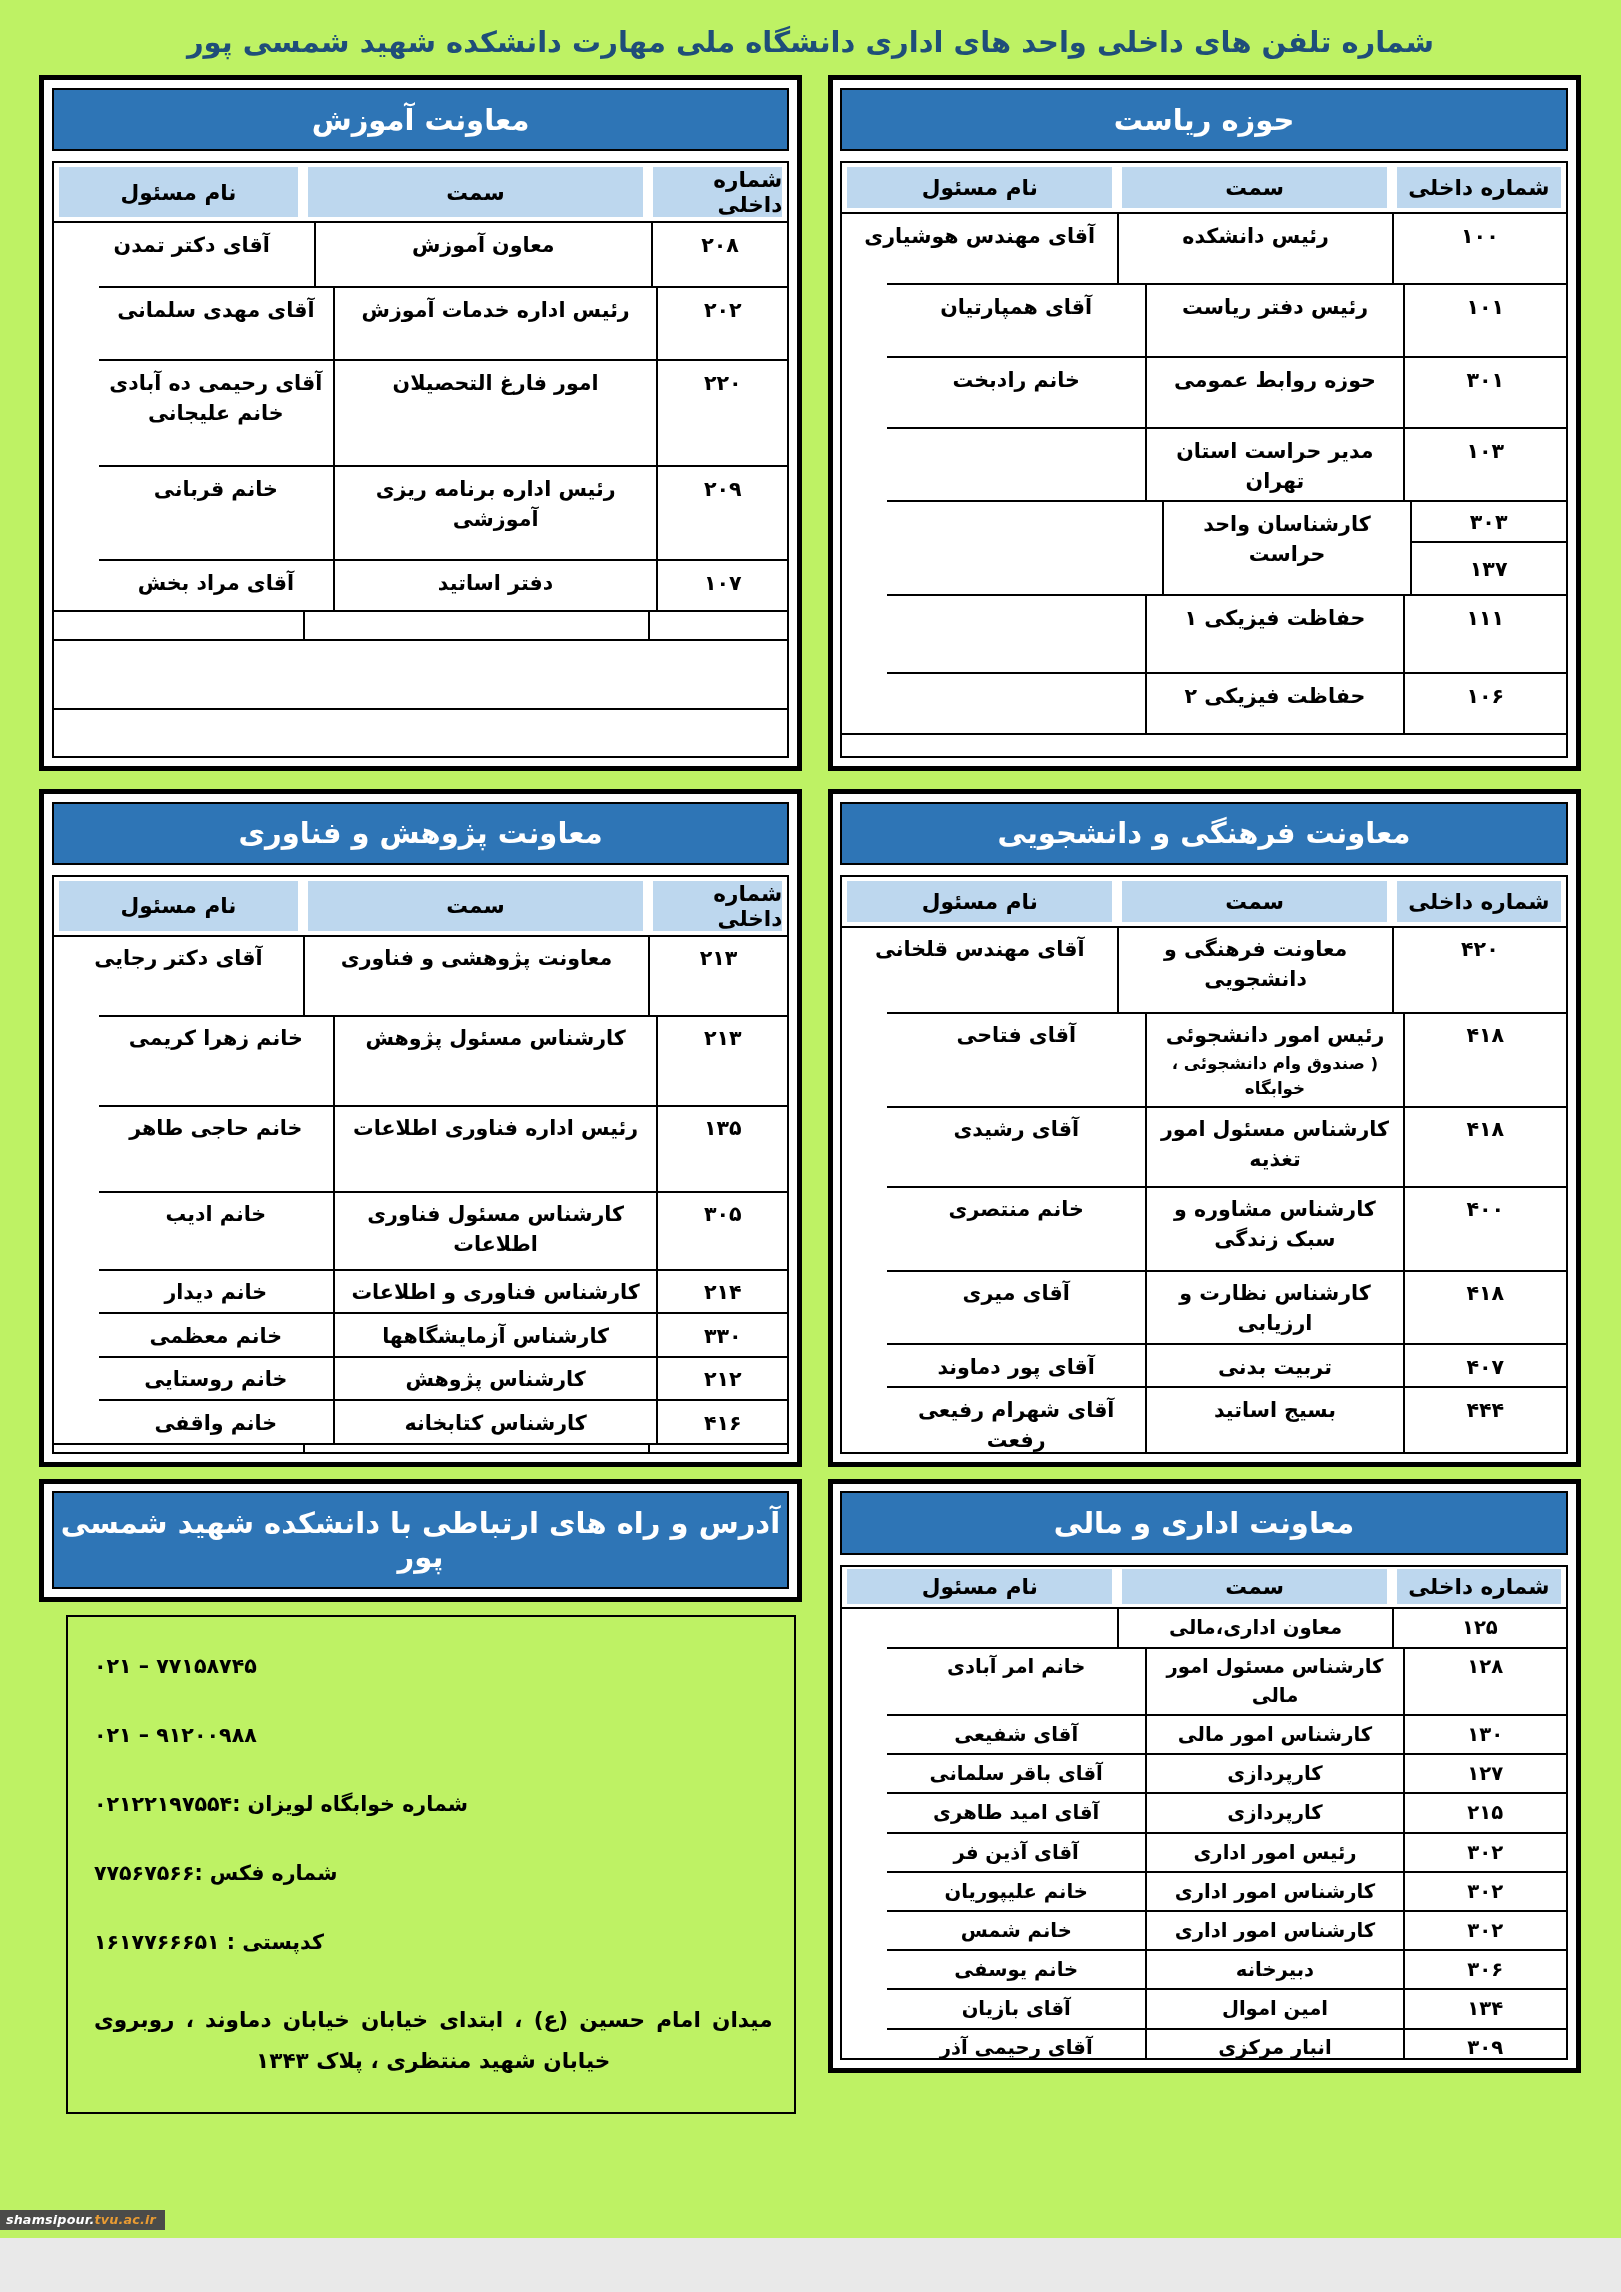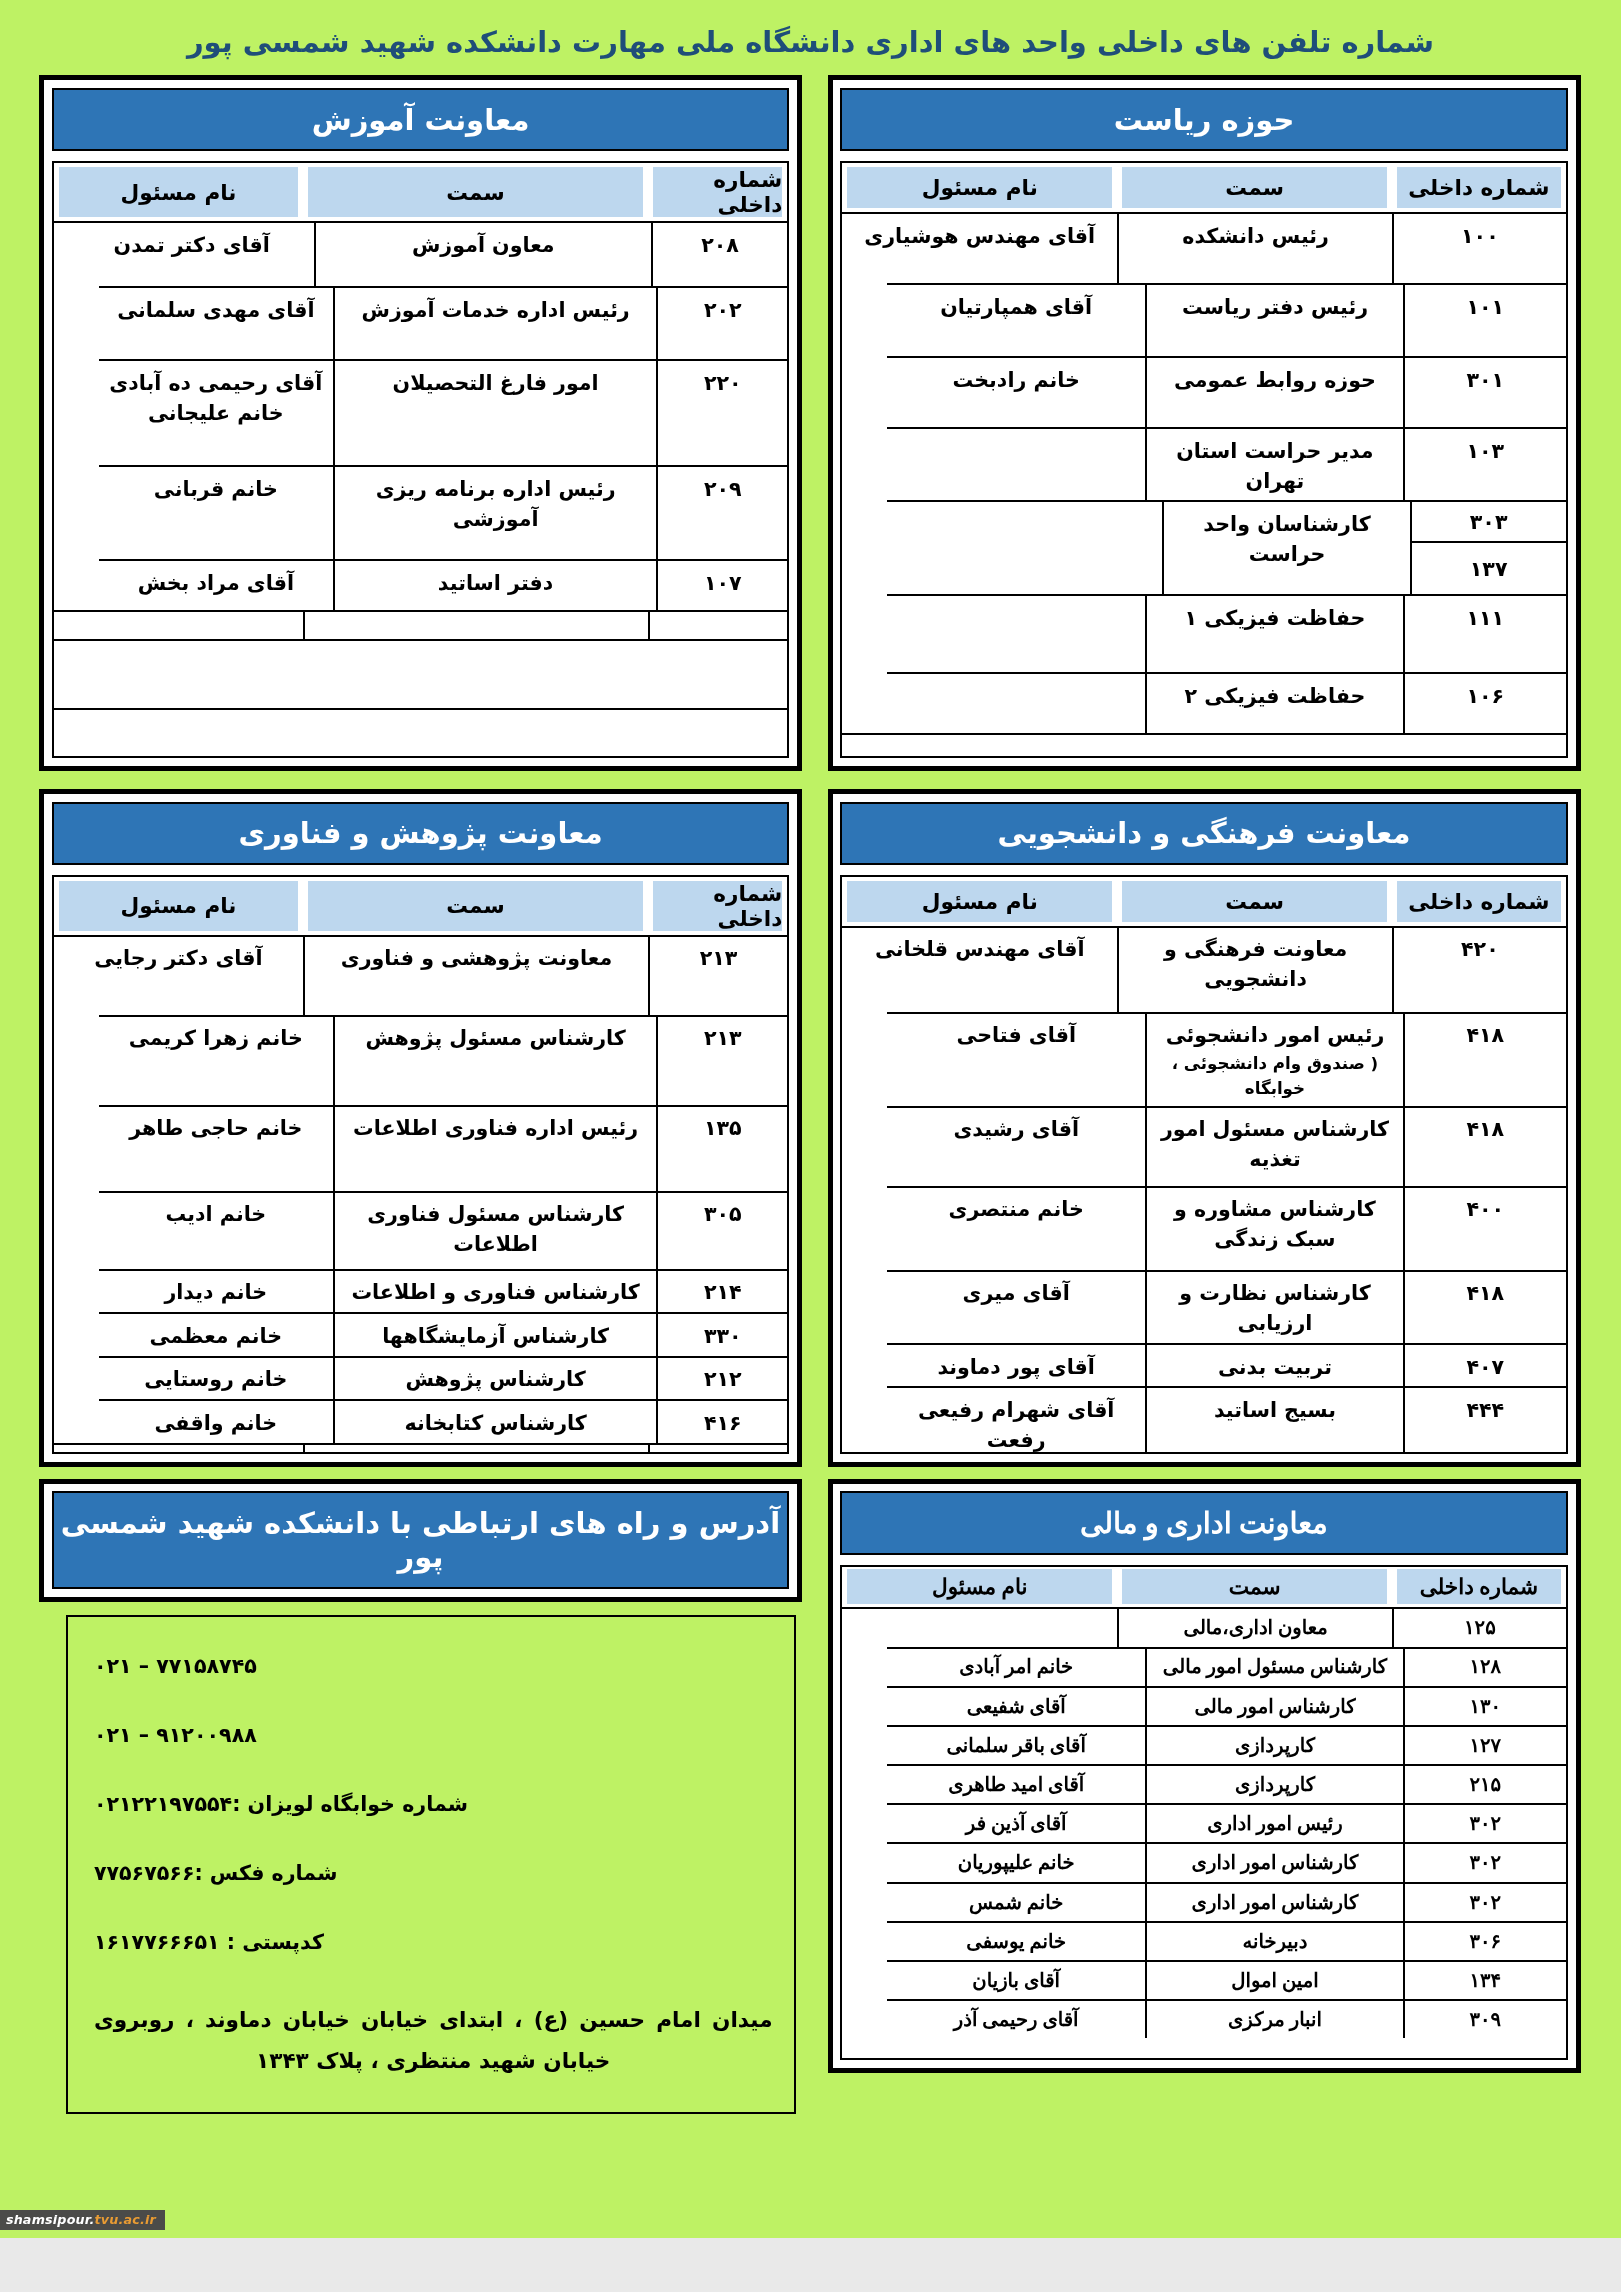--- a/index.html
+++ b/index.html
@@ -34,21 +34,21 @@
     border:5.9px solid #000;
     box-sizing:border-box;
     padding:7.8px;
     display:flex;
     flex-direction:column;
     overflow:hidden;
     background:#fff;
   }
   .h710{height:696px;}
   .h692{height:678px;}
-  .h606{height:594px;font-family:Liberation Serif, serif;}
+  .h606{height:594px;}
   .h648{height:635px;}
   .banner{
     border:2.9px solid #000;
     background:#2E75B6;
     color:#fff;
     direction:rtl;
     text-align:center;
     font-size:29px;
     font-weight:bold;
     padding:12.7px 5.9px;

